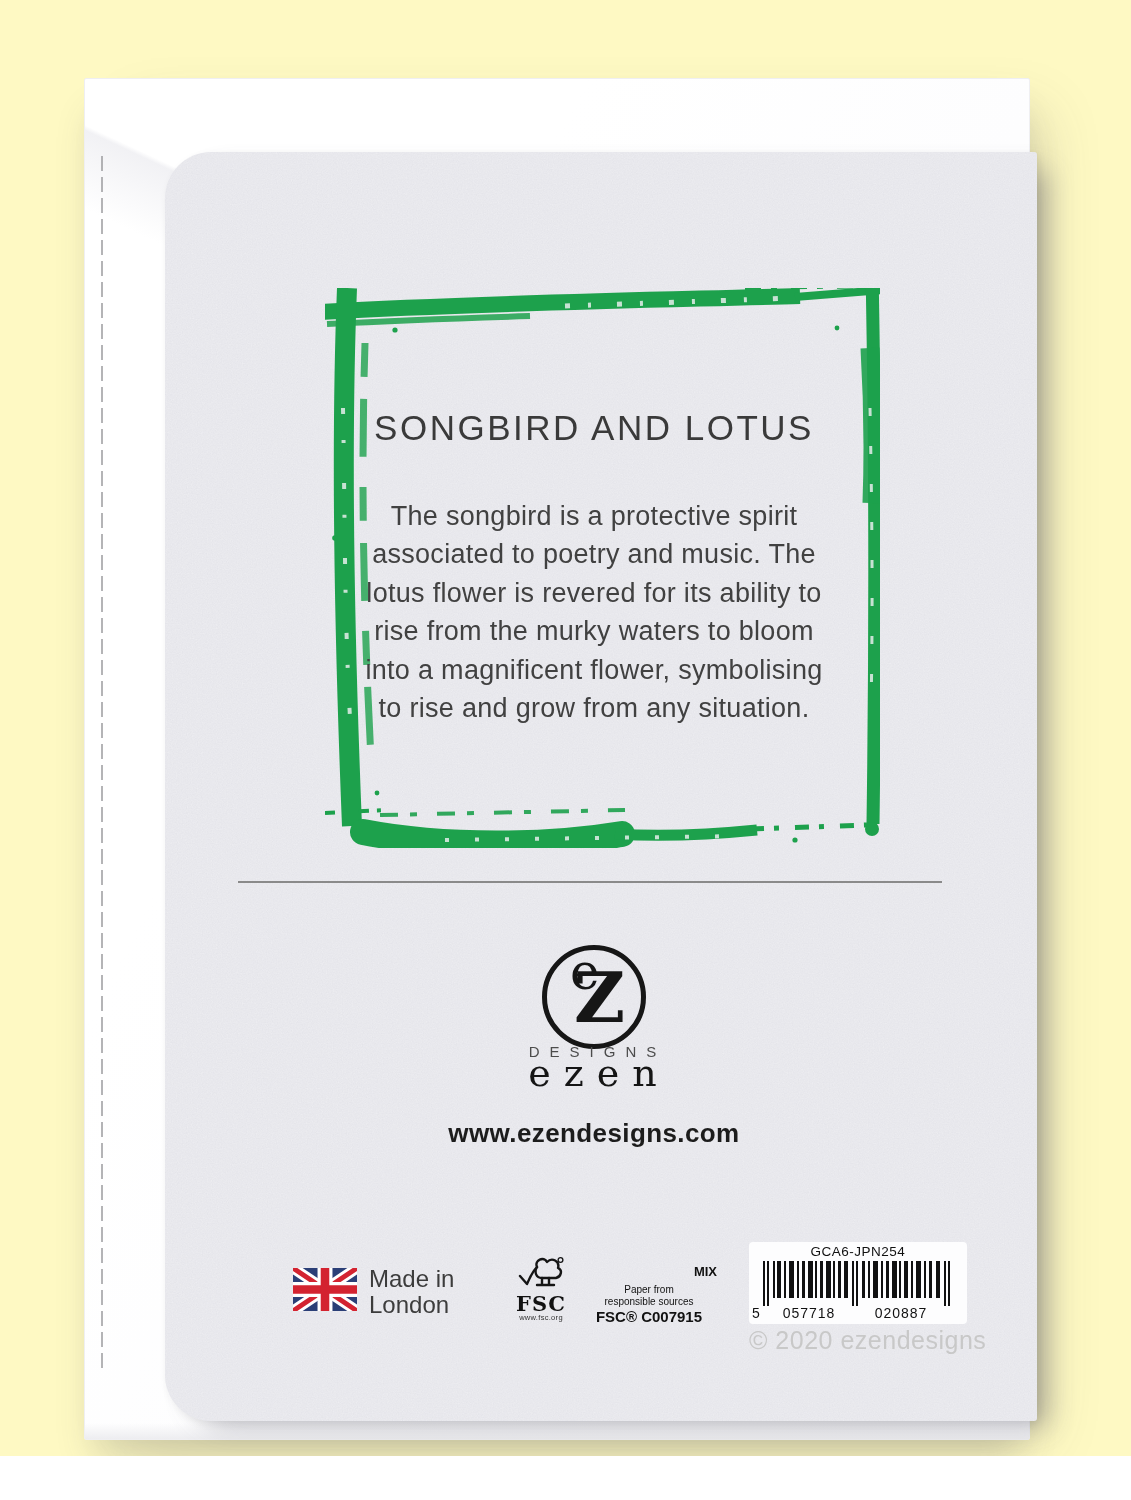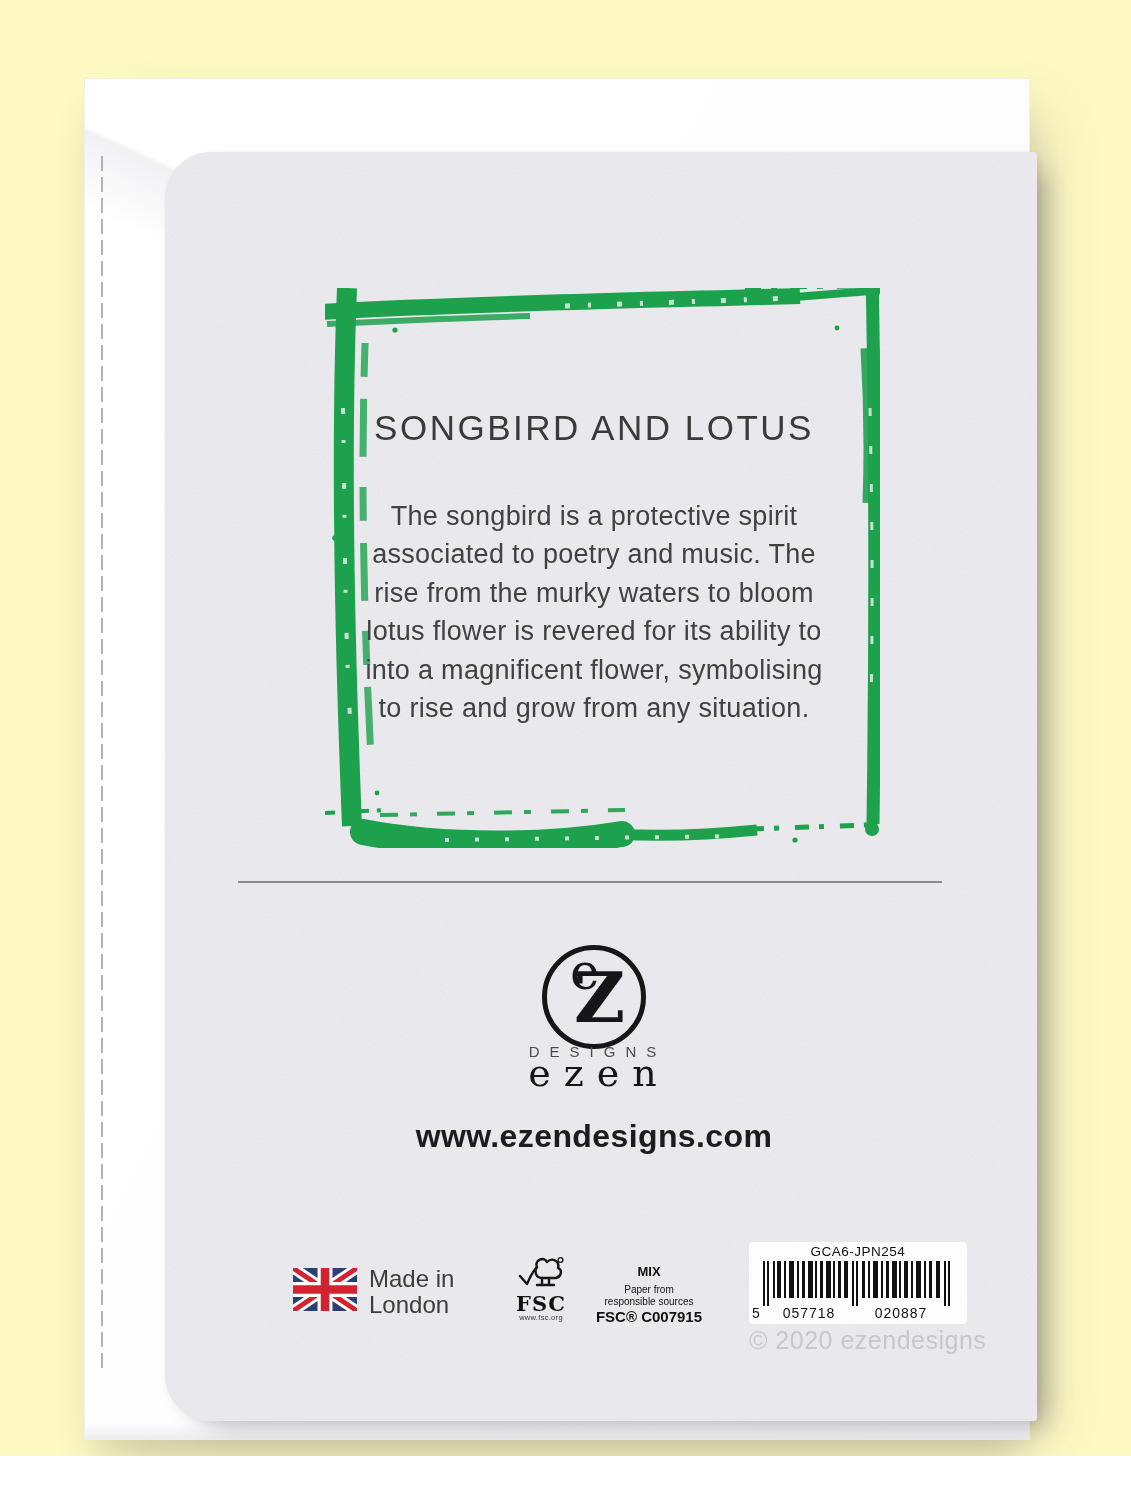--- a/index.html
+++ b/index.html
@@ -26,29 +26,29 @@
   .card-title{top:256px;font-size:35px;letter-spacing:2.5px;color:#3a3a3a;white-space:nowrap;}
   .card-desc{top:345px;text-align:center;font-size:27px;line-height:38.4px;color:#414141;letter-spacing:.3px;}
   .card-desc div{white-space:nowrap;}
   .divider{position:absolute;top:729px;left:73px;width:704px;height:2px;background:#8a8a8a;}
   
   .logo-circle{top:793px;width:104px;height:104px;border:5px solid #161616;border-radius:50%;box-sizing:border-box;}
   .logo-e{position:absolute;top:-3px;left:23px;font-family:"DejaVu Serif",serif;font-size:50px;line-height:1;color:#161616;z-index:2;}
   .logo-z{position:absolute;top:13px;left:27px;font-family:"DejaVu Serif",serif;font-weight:700;font-size:70px;line-height:1;color:#161616;}
   .brand-name{top:899px;font-family:"DejaVu Serif",serif;font-size:38px;letter-spacing:13px;text-indent:10px;color:#151515;white-space:nowrap;}
   .brand-sub{top:891px;font-size:15px;letter-spacing:10px;text-indent:7px;color:#4c4c4c;white-space:nowrap;}
-  .brand-site{top:966px;font-size:32px;font-weight:700;color:#1c1c1c;letter-spacing:.4px;white-space:nowrap;}
+  .brand-site{top:966px;font-size:26px;font-weight:700;color:#1c1c1c;letter-spacing:.4px;white-space:nowrap;}
   
   .flag{position:absolute;left:128px;top:1116px;width:64px;height:43px;}
   .origin{position:absolute;left:204px;top:1114px;font-size:24px;line-height:26px;color:#3c3c3c;}
   .fsc-block{position:absolute;left:338px;top:1104px;width:76px;text-align:center;color:#111;}
   .fsc-name{font-family:"DejaVu Serif",serif;font-weight:700;font-size:21px;line-height:19px;letter-spacing:1px;margin-top:-2px;}
   .fsc-site{font-size:7.5px;color:#333;letter-spacing:.3px;}
   .mix-block{position:absolute;left:416px;top:1112px;width:136px;text-align:center;color:#111;}
-  .mix-label{font-size:13px;font-weight:700;}
+  .mix-label{font-size:13px;font-weight:700;text-align:right;}
   .mix-src{font-size:10px;line-height:12px;font-weight:400;margin-top:5px;}
   .mix-cert{font-size:15px;font-weight:700;}
   .barcode-box{position:absolute;left:584px;top:1090px;width:218px;height:82px;background:#fdfdfe;border-radius:4px;}
   .copyright{position:absolute;left:584px;top:1174px;width:218px;text-align:center;font-size:25px;color:#c8c8c8;letter-spacing:.5px;white-space:nowrap;}
 </style>
 </head>
 <body>
 
 <div class="scene">
 
@@ -102,22 +102,22 @@
         <path d="M240 18 L470 10" stroke-width="5" stroke-dasharray="5 18 3 26"></path>
         <path d="M545 120 C547 220 548 320 546 420" stroke-width="3" stroke-dasharray="8 30"></path>
         <path d="M120 552 L420 548" stroke-width="4" stroke-dasharray="4 26"></path>
       </g>
     </svg>
 
     <div class="centered card-title">SONGBIRD AND LOTUS</div>
     <div class="centered card-desc">
       <div>The songbird is a protective spirit</div>
       <div>associated to poetry and music. The</div>
+      <div>lotus flower is revered for its ability to</div>
       <div>rise from the murky waters to bloom</div>
-      <div>lotus flower is revered for its ability to</div>
       <div>into a magnificent flower, symbolising</div>
       <div>to rise and grow from any situation.</div>
     </div>
 
     <div class="divider"></div>
 
     <div class="centered logo-circle">
       <span class="logo-e">e</span>
       <span class="logo-z">Z</span>
     </div>

